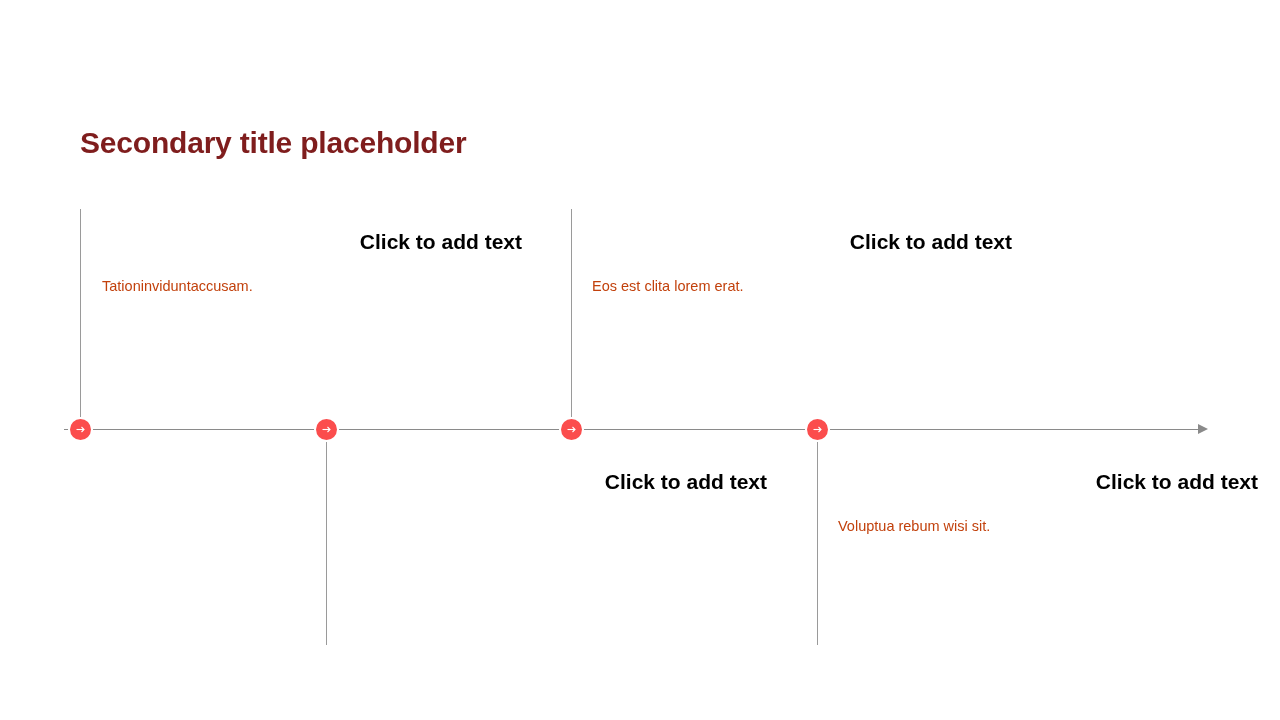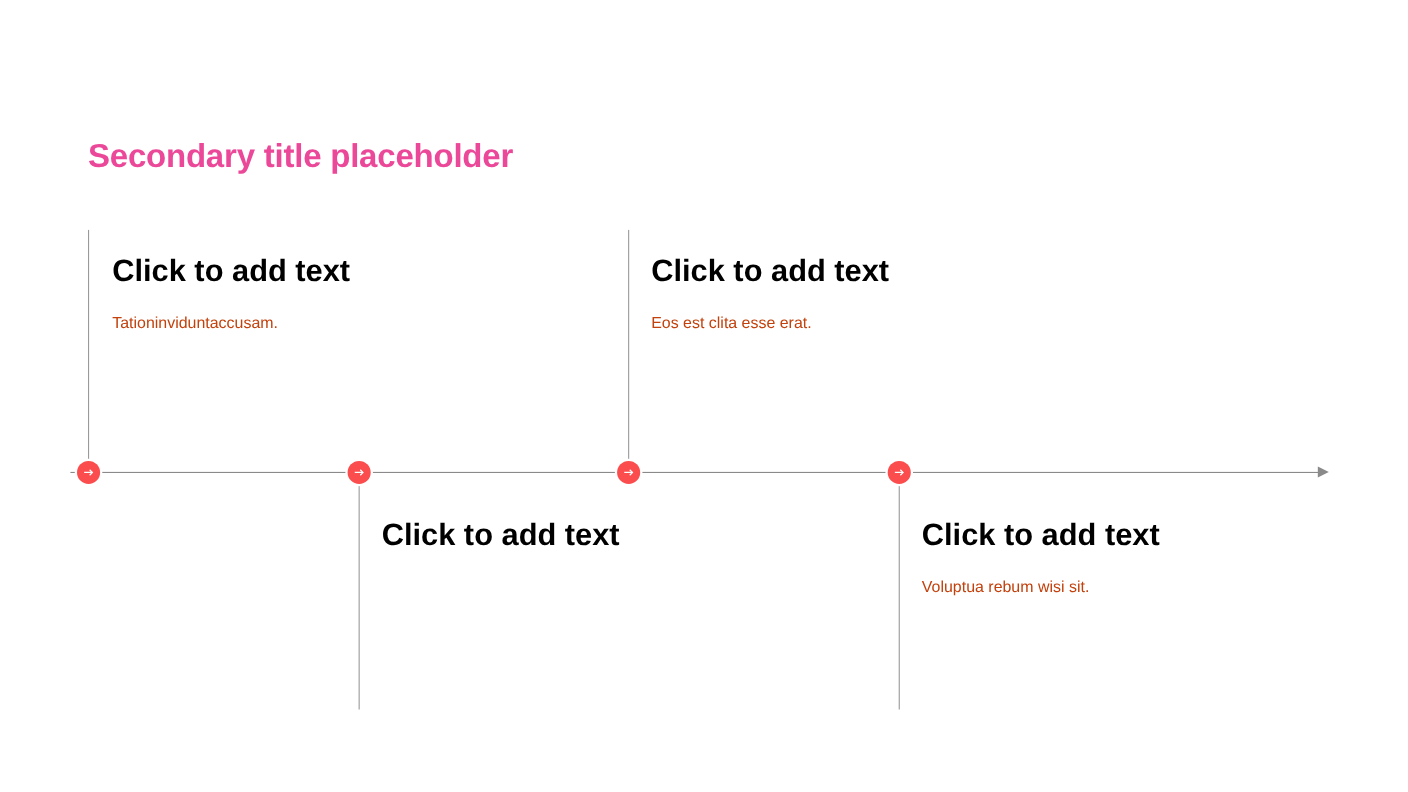--- a/index.html
+++ b/index.html
@@ -19,21 +19,21 @@
     width: 1280px;
     height: 720px;
   }
   .slide-title {
     position: absolute;
     left: 80px;
     top: 126px;
     font-size: 30px;
     font-weight: bold;
     letter-spacing: -0.2px;
-    color: #ec4899;
+    color: #7f1d1d;
     margin: 0;
   }
 
   
   .axis-line {
     position: absolute;
     left: 64px;
     top: 429px;
     width: 1140px;
     height: 1px;
@@ -82,23 +82,24 @@
     display: block;
   }
 
   
   .block {
     position: absolute;
     width: 420px;
   }
   .block h3 {
     margin: 0 0 22px 0;
-    font-size: 28px;
+    font-size: 21px;
     font-weight: bold;
     color: #000000;
+    text-align: right;
   }
   .block p {
     margin: 0;
     font-size: 14.5px;
     line-height: 1.4;
     color: #c2410c;
   }
   .block.above { top: 230px; }
   .block.below { top: 470px; }
 </style>
@@ -150,21 +151,21 @@
     </span>
   </div>
 
   <div class="block above" style="left:102px;">
     <h3>Click to add text</h3>
     <p>Tationinviduntaccusam.</p>
   </div>
 
   <div class="block above" style="left:592px;">
     <h3>Click to add text</h3>
-    <p>Eos est clita esse erat.</p>
+    <p>Eos est clita lorem erat.</p>
   </div>
 
   <div class="block below" style="left:347px;">
     <h3>Click to add text</h3>
   </div>
 
   <div class="block below" style="left:838px;">
     <h3>Click to add text</h3>
     <p>Voluptua rebum wisi sit.</p>
   </div>

